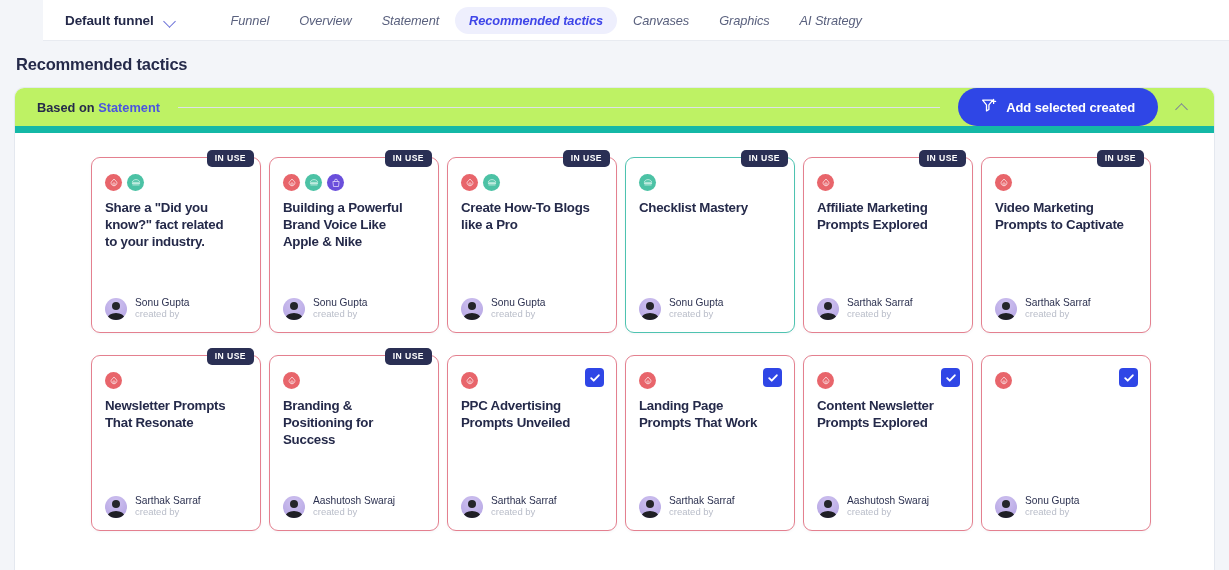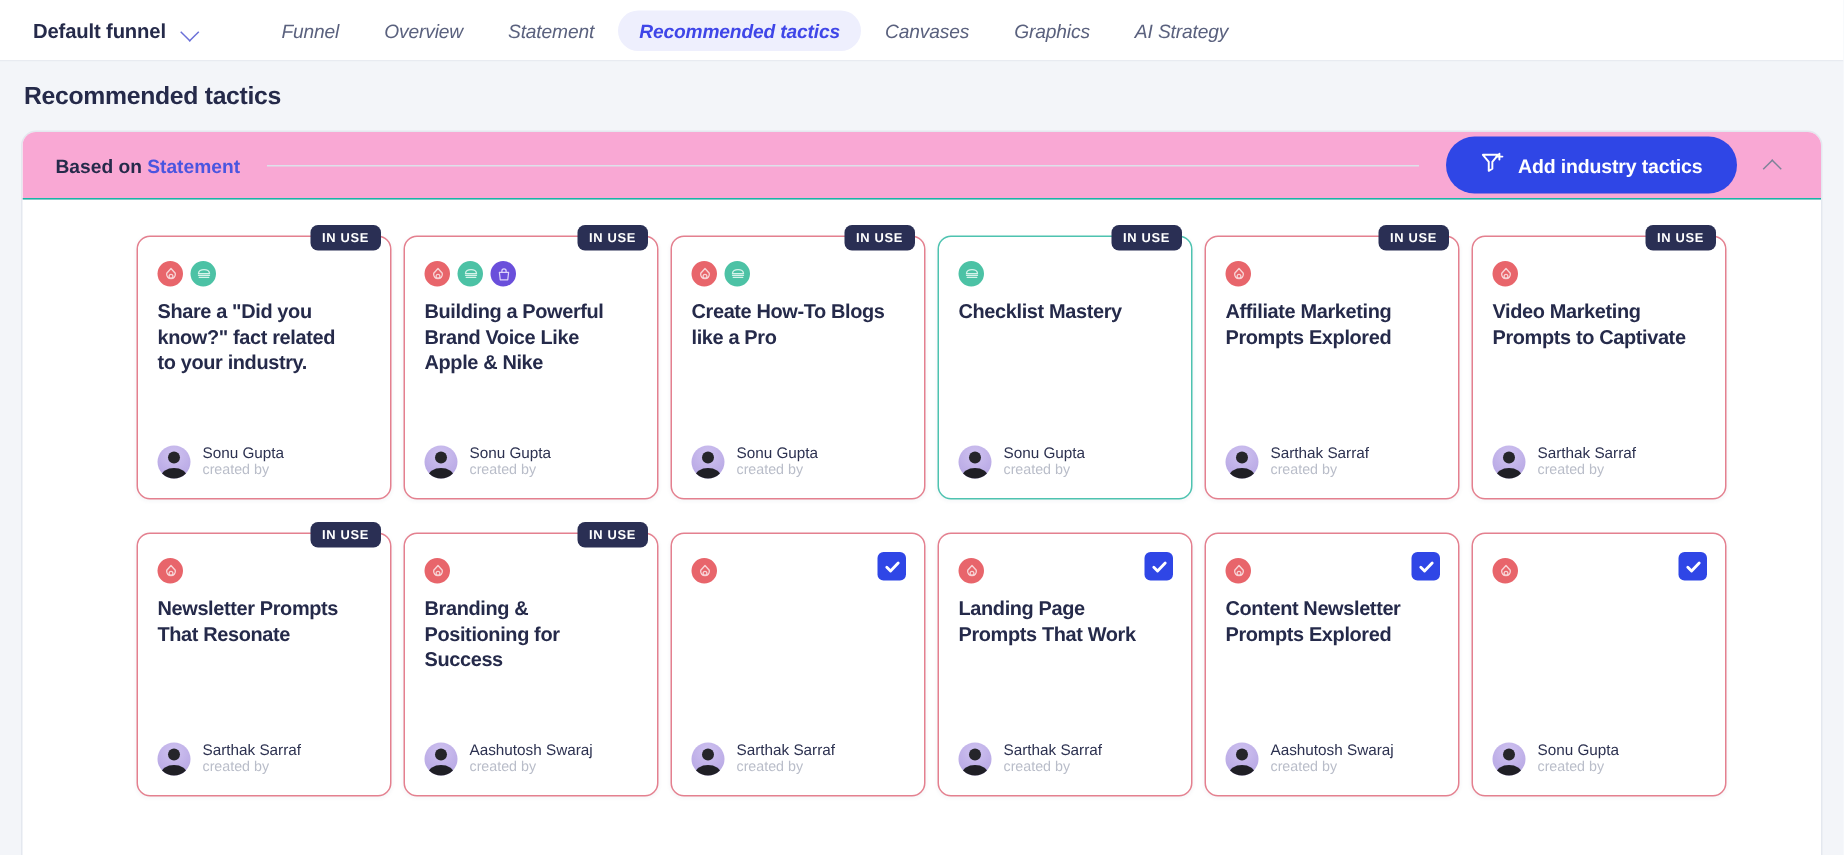--- a/index.html
+++ b/index.html
@@ -11,20 +11,21 @@
   }
 
   
   .topbar {
     height: 41px;
     background: #ffffff;
     display: flex;
     align-items: center;
     border-bottom: 1px solid #e8ebf1;
     position: relative;
+    margin-left: 43px;
   }
   .funnel-select {
     display: flex; align-items: center; gap: 10px;
     margin-left: 22px; margin-right: 40px;
     cursor: pointer;
   }
   .funnel-select .label {
     font-size: 13.5px; font-weight: 700; color: #252a4a; letter-spacing: -0.1px;
   }
   .chev-down {
@@ -57,24 +58,24 @@
   .panel {
     margin: 13px 14px 0 14px;
     height: 500px;
     border: 1px solid #e4e8ef;
     border-radius: 10px 10px 0 0;
     background: #ffffff;
     overflow: hidden;
   }
   .panel-head {
     height: 45px;
-    background: #f9a8d4;
+    background: #bef264;
     display: flex; align-items: center;
     padding: 0 18px 0 22px;
-    border-bottom: 1px solid #14b8a6;
+    border-bottom: 7px solid #14b8a6;
   }
   .based-on {
     font-size: 12.8px; font-weight: 700; color: #252a4a; white-space: nowrap;
   }
   .based-on .link { color: #4a55e0; }
   .head-rule {
     flex: 1; height: 1px; background: #dde2ea; margin: 0 18px;
   }
   .add-btn {
     display: flex; align-items: center; gap: 9px;
@@ -145,21 +146,21 @@
   .mini-icon svg { display: block; }
 
   .card-title {
     font-size: 13.3px; font-weight: 700; color: #252a4a;
     line-height: 1.28; letter-spacing: -0.25px;
     word-break: break-word;
   }
 
   .card-foot {
     margin-top: auto;
-    display: flex; align-items: flex-start; gap: 8px;
+    display: flex; align-items: flex-end; gap: 8px;
   }
   .avatar {
     width: 22px; height: 22px; border-radius: 50%;
     background: radial-gradient(circle at 50% 28%, #cfc2f0 0%, #bfb0e8 55%, #b3a4e2 100%);
     position: relative; overflow: hidden; flex: none;
   }
   .avatar::before { 
     content: ""; position: absolute;
     left: 50%; top: 4px; transform: translateX(-50%);
     width: 8px; height: 8px; border-radius: 50%;
@@ -205,21 +206,21 @@
       <span>Based on </span><span class="link">Statement</span>
     </div>
     <div class="head-rule"></div>
     <button class="add-btn">
       <span>
         <svg width="16" height="16" viewBox="0 0 16 16" fill="none">
           <path d="M1.6 2.2h10.2L7.9 6.9v4.6L5.5 12.9V6.9L1.6 2.2z" stroke="#ffffff" stroke-width="1.3" stroke-linejoin="round" fill="none"></path>
           <path d="M12.6 1.4v4M10.6 3.4h4" stroke="#ffffff" stroke-width="1.3" stroke-linecap="round"></path>
         </svg>
       </span>
-      <span>Add industry tactics</span>
+      <span>Add selected created</span>
     </button>
     <button class="collapse-btn">
       <span class="chev-up"></span>
     </button>
   </div>
 
   <div class="grid" id="card-grid">
       <div class="card">
         <div class="badge-inuse">IN USE</div>
         <div class="icon-row">
@@ -403,20 +404,21 @@
           </svg>
         </div>
         <div class="icon-row">
           <span class="mini-icon mi-red">
             <svg width="10" height="10" viewBox="0 0 12 12">
               <path d="M6 1.2 2.6 5a3.5 3.5 0 1 0 6.8 0L6 1.2z" fill="none" stroke="#f7d3d5" stroke-width="1.1" stroke-linejoin="round"></path>
               <circle cx="6" cy="7.3" r="1.5" fill="none" stroke="#f7d3d5" stroke-width="1"></circle>
             </svg>
           </span>
         </div>
+        <div class="card-title">PPC Advertising Prompts Unveiled</div>
         <div class="card-foot">
           <span class="avatar"></span>
           <span class="foot-text">
             <span class="foot-name">Sarthak Sarraf</span>
             <span class="foot-sub">created by</span>
           </span>
         </div>
       </div>
       <div class="card">
         <div class="checkbox">

